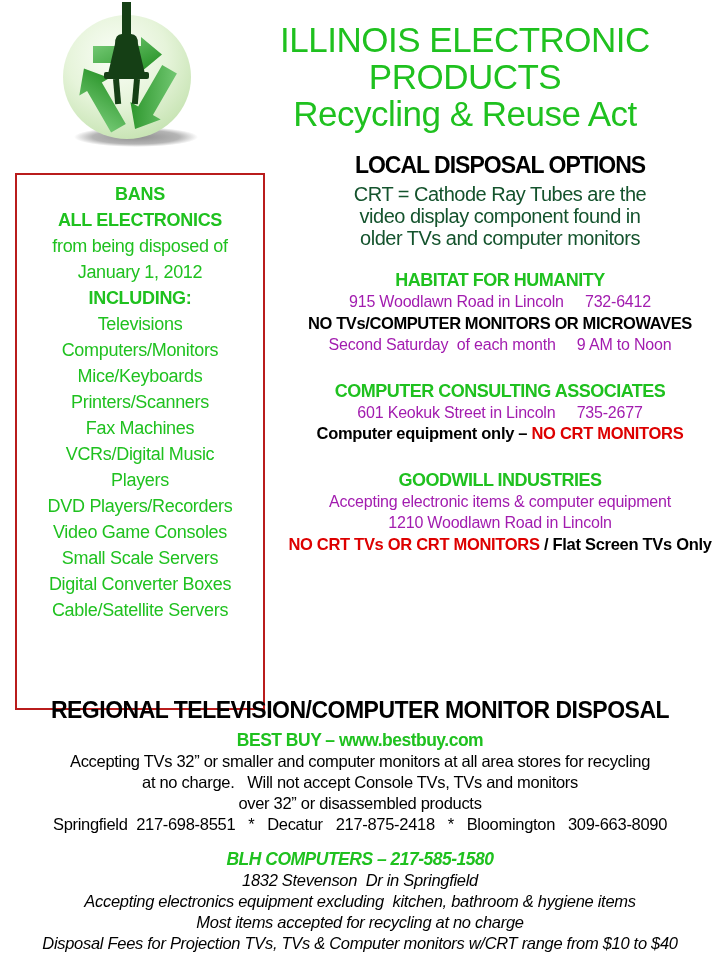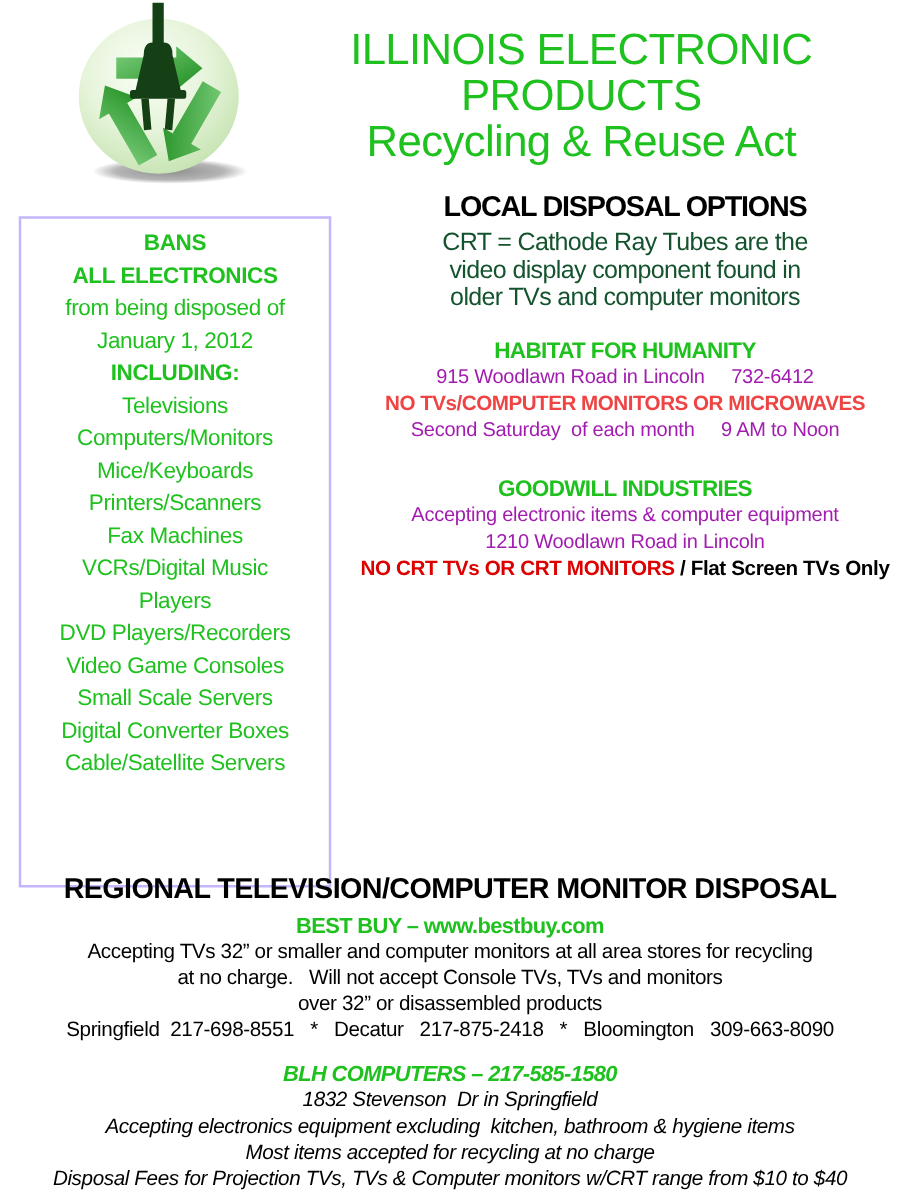--- a/index.html
+++ b/index.html
@@ -16,34 +16,34 @@
 
   
   .title{
     position:absolute;left:218px;top:21px;width:494px;text-align:center;
     font-size:35px;line-height:37px;color:#1fc11f;letter-spacing:-0.5px;
   }
 
   
   .bans-box{
     position:absolute;left:15px;top:173px;width:250px;height:537px;box-sizing:border-box;
-    border:2px solid #c4b5fd;text-align:center;color:#1fc11f;
+    border:2px solid #b91c1c;text-align:center;color:#1fc11f;
     font-size:18px;line-height:26px;letter-spacing:-0.3px;padding-top:6px;
   }
 
   
   .local{position:absolute;left:282px;top:152px;width:436px;text-align:center;}
   .local-h{font-size:23px;line-height:27px;font-weight:bold;color:#000;letter-spacing:-1px;}
   .crt{font-size:20px;line-height:22px;font-weight:normal;color:#14532d;letter-spacing:-0.5px;}
   .crt-first{margin-top:4px;}
   .org{margin-top:25px;}
   .org-first{margin-top:21px;}
   .org-h{font-size:18px;line-height:21px;font-weight:bold;color:#1fc11f;letter-spacing:-0.5px;}
   .line{font-size:16px;line-height:21.5px;color:#a21caf;letter-spacing:-0.2px;}
-  .warn{font-size:16.5px;line-height:21.5px;font-weight:bold;color:#ef4444;letter-spacing:-0.4px;}
+  .warn{font-size:16.5px;line-height:21.5px;font-weight:bold;color:#000000;letter-spacing:-0.4px;}
   .warn-gap{margin-top:6px;}
   .note{font-size:16.5px;line-height:21.5px;letter-spacing:-0.3px;}
 
   
   .regional{position:absolute;left:0;top:697px;width:720px;text-align:center;}
   .reg-h{font-size:23px;line-height:27px;font-weight:bold;letter-spacing:-0.5px;color:#000;}
   .store{margin-top:6px;}
   .store2{margin-top:14px;font-style:italic;}
   .store-h{font-size:17.5px;line-height:21px;font-weight:bold;color:#1fc11f;letter-spacing:-0.5px;}
   .big-line{font-size:16.5px;line-height:21px;color:#000;letter-spacing:-0.3px;}
@@ -126,20 +126,25 @@
     <div class="crt">video display component found in</div>
     <div class="crt">older TVs and computer monitors</div>
 
     <div class="org org-first">
       <div class="org-h">HABITAT FOR HUMANITY</div>
       <div class="line pre">915 Woodlawn Road in Lincoln     732-6412</div>
       <div class="warn">NO TVs/COMPUTER MONITORS OR MICROWAVES</div>
       <div class="line pre">Second Saturday  of each month     9 AM to Noon</div>
     </div>
 
+    <div class="org">
+      <div class="org-h">COMPUTER CONSULTING ASSOCIATES</div>
+      <div class="line pre">601 Keokuk Street in Lincoln     735-2677</div>
+      <div class="note"><span class="b">Computer equipment only – </span><span class="b r">NO CRT MONITORS</span></div>
+    </div>
 
     <div class="org">
       <div class="org-h">GOODWILL INDUSTRIES</div>
       <div class="line">Accepting electronic items &amp; computer equipment</div>
       <div class="line">1210 Woodlawn Road in Lincoln</div>
       <div class="note"><span class="b r">NO CRT TVs OR CRT MONITORS</span><span class="b pre"> / Flat Screen TVs Only</span></div>
     </div>
 
   </div>
 

